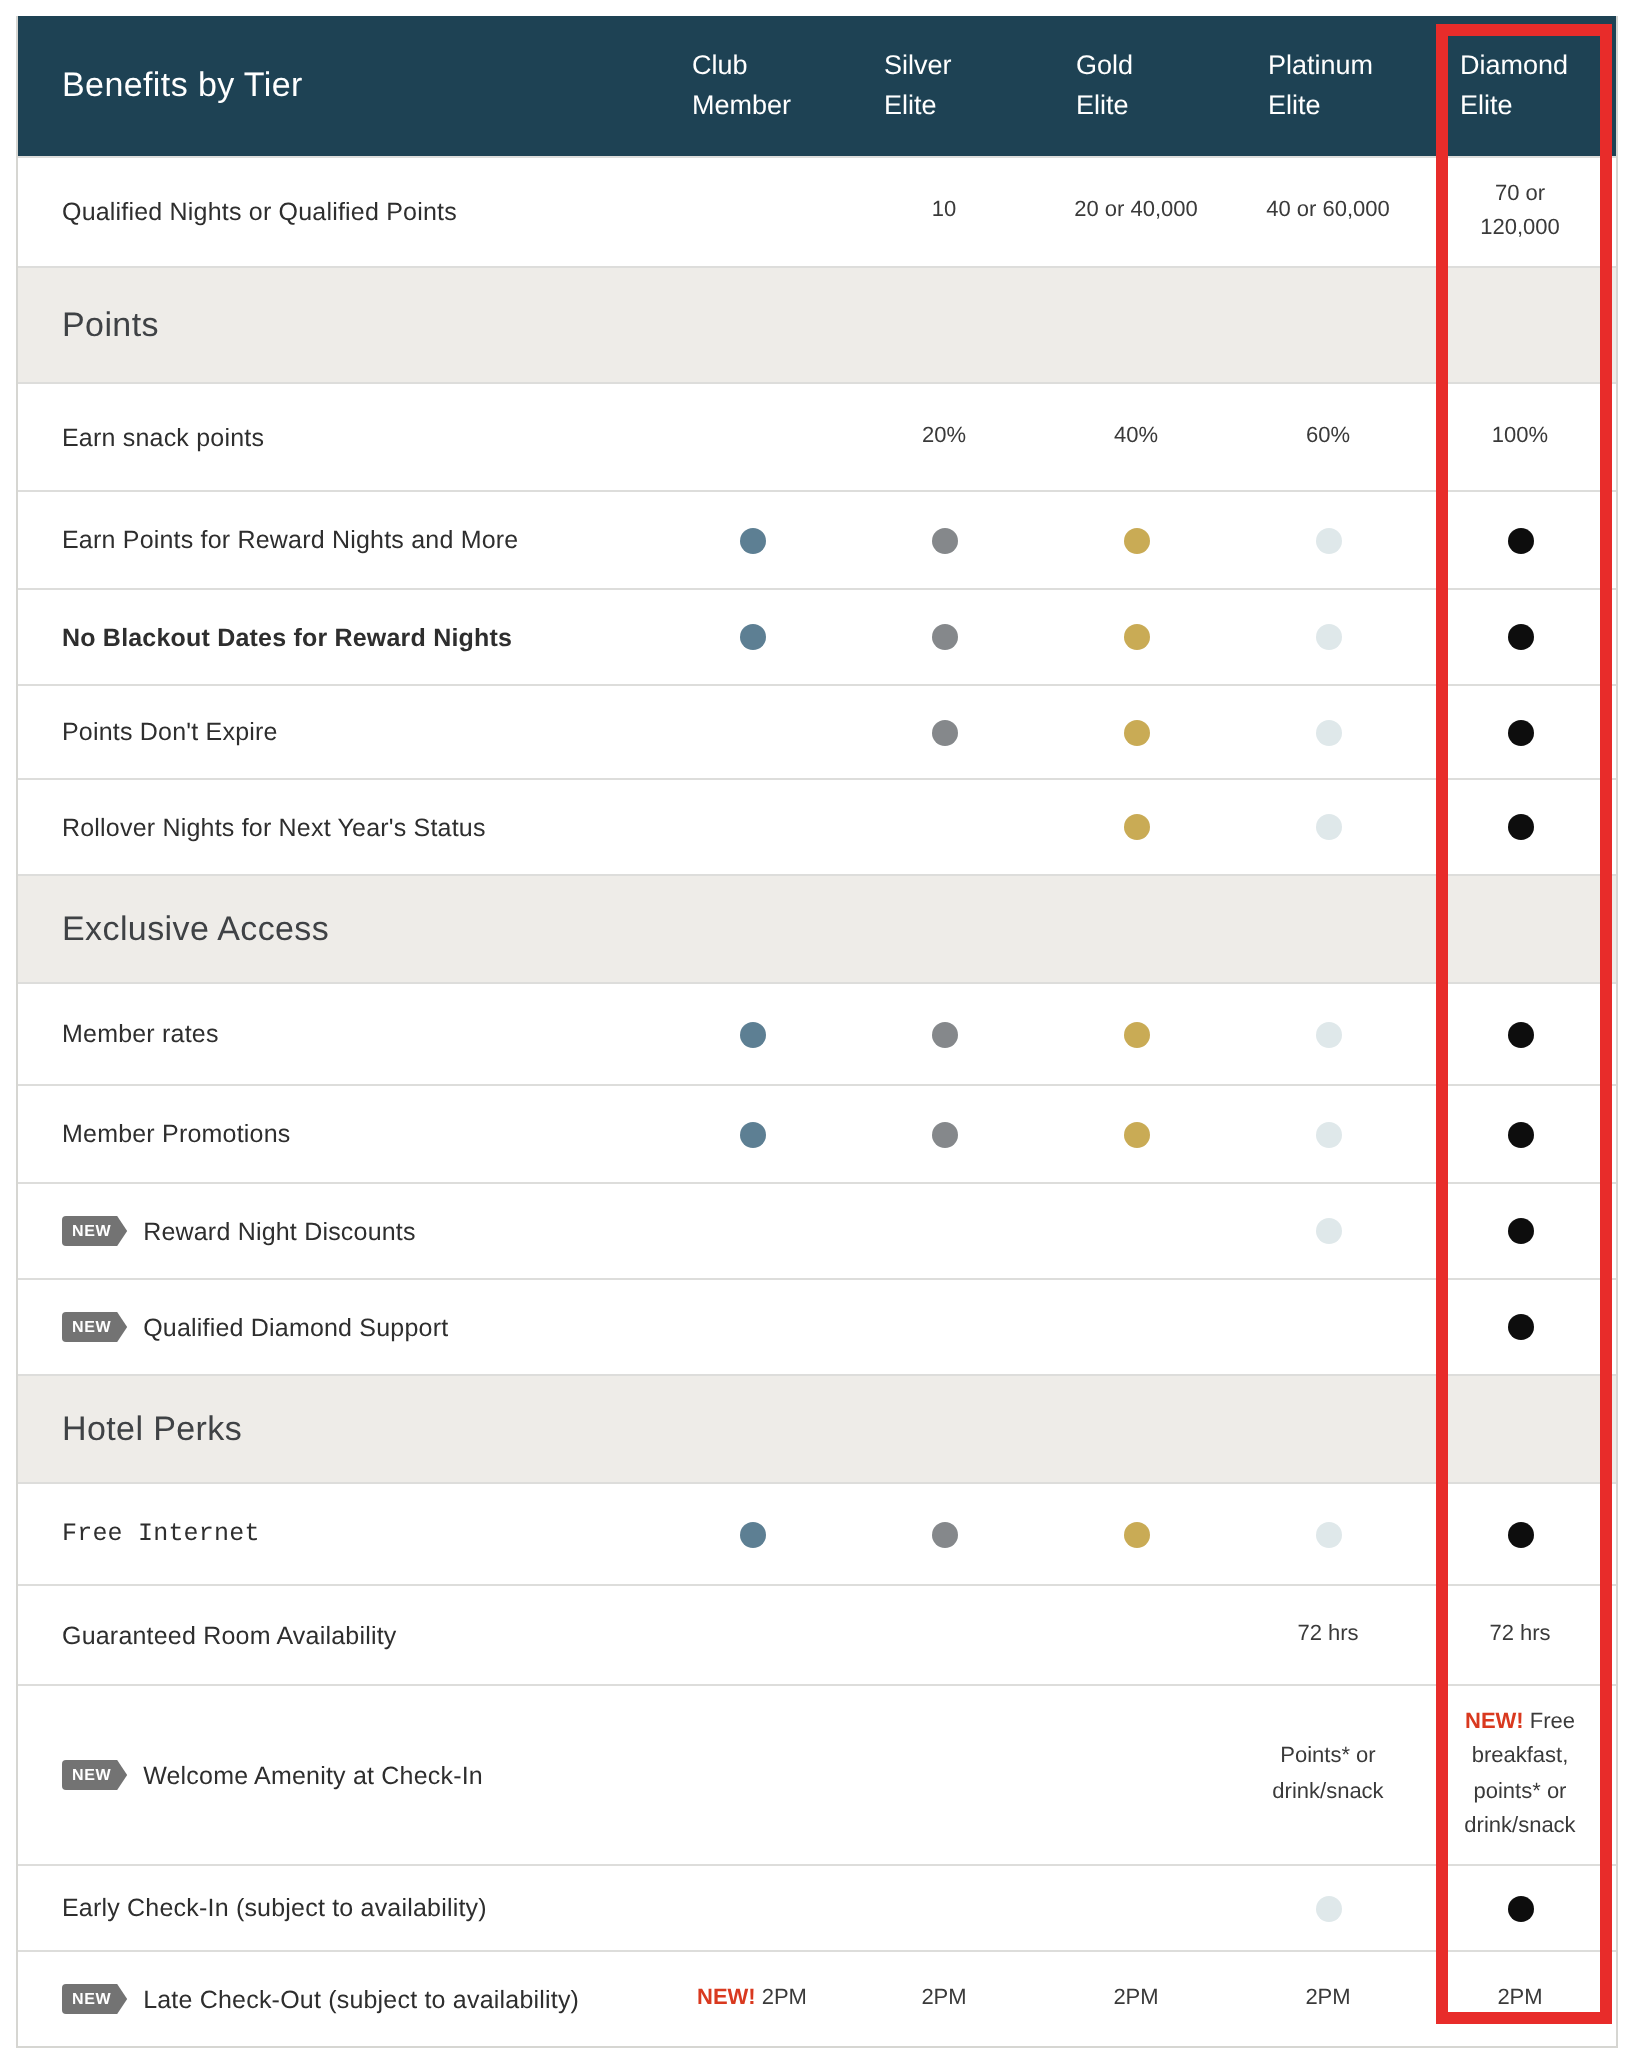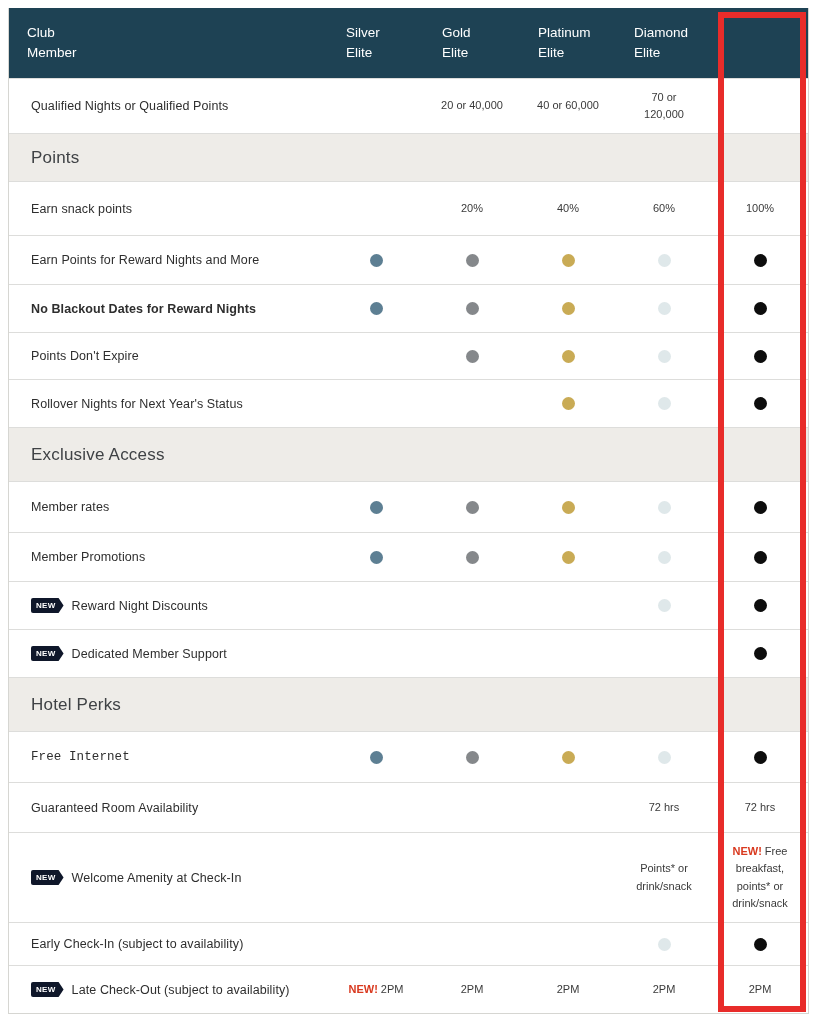--- a/index.html
+++ b/index.html
@@ -7,30 +7,31 @@
   .page{position:relative;width:817px;height:1024px;background:#fff;overflow:hidden;}
   .table{position:absolute;left:8px;top:8px;width:801px;border-left:1px solid #d6d6d2;border-right:1px solid #d6d6d2;border-bottom:1px solid #d6d6d2;box-sizing:border-box;background:#fff;}
   .thead{display:grid;grid-template-columns:319px repeat(5,96px);background:#1e4254;height:70px;align-items:center;}
   .thead .title{font-size:17px;color:#ffffff;padding-left:22px;letter-spacing:.2px;}
   .thead .thcol{font-size:13.5px;line-height:1.5;color:#ffffff;padding-left:18px;}
   .row{display:grid;grid-template-columns:319px repeat(5,96px);align-items:center;border-top:1px solid #dddddb;background:#fff;box-sizing:border-box;}
   .section{display:flex;align-items:center;border-top:1px solid #dddddb;background:#eeece8;padding-left:22px;font-size:17px;color:#3f4245;box-sizing:border-box;letter-spacing:.2px;}
   .labelcell{display:flex;align-items:center;gap:8px;padding-left:22px;padding-right:10px;font-size:12.5px;color:#2e2e2e;letter-spacing:.1px;}
   .valuecell{display:flex;align-items:center;justify-content:center;text-align:center;font-size:11px;color:#3a3a3a;line-height:1.55;white-space:pre-line;padding:4px 10px;box-sizing:border-box;height:100%;}
   .dot{width:13px;height:13px;border-radius:50%;display:inline-block;}
-  .newbadge{display:inline-block;flex:0 0 auto;background:#0f172a;color:#fff;font-size:8px;font-weight:bold;letter-spacing:.3px;padding:3px 8px 3px 5px;clip-path:polygon(0 0,calc(100% - 5px) 0,100% 50%,calc(100% - 5px) 100%,0 100%);border-radius:2px 0 0 2px;}
+  .newbadge{display:inline-block;flex:0 0 auto;background:#737373;color:#fff;font-size:8px;font-weight:bold;letter-spacing:.3px;padding:3px 8px 3px 5px;clip-path:polygon(0 0,calc(100% - 5px) 0,100% 50%,calc(100% - 5px) 100%,0 100%);border-radius:2px 0 0 2px;}
   .newprefix{color:#d9391f;font-weight:bold;margin-right:3px;}
   .highlight{position:absolute;left:718px;top:12px;width:88px;height:1000px;border:6px solid #e82c2a;box-sizing:border-box;pointer-events:none;}
 </style>
 </head>
 <body>
 
 <div class="page">
   <div class="table">
     <div class="thead">
+      <div class="title">Benefits by Tier</div>
 
     <div class="thcol">
           <div>Club</div>
           <div>Member</div>
         </div>
         <div class="thcol">
           <div>Silver</div>
           <div>Elite</div>
         </div>
         <div class="thcol">
@@ -45,26 +46,27 @@
           <div>Diamond</div>
           <div>Elite</div>
         </div>
       </div>
     <div id="rows">
         <div class="row" style="height: 55px;">
           <div class="labelcell">
             <span>Qualified Nights or Qualified Points</span>
           </div>
           <div class="valuecell"></div>
+          <div class="valuecell"><span>10</span></div>
           <div class="valuecell"><span>20 or 40,000</span></div>
           <div class="valuecell"><span>40 or 60,000</span></div>
           <div class="valuecell"><span>70 or
 120,000</span></div>
         </div>
-        <div class="section" style="height: 48px;">
+        <div class="section" style="height: 58px;">
           <span>Points</span>
         </div>
         <div class="row" style="height: 54px;">
           <div class="labelcell">
             <span>Earn snack points</span>
           </div>
           <div class="valuecell"></div>
           <div class="valuecell"><span>20%</span></div>
           <div class="valuecell"><span>40%</span></div>
           <div class="valuecell"><span>60%</span></div>
@@ -140,21 +142,21 @@
           </div>
           <div class="valuecell"></div>
           <div class="valuecell"></div>
           <div class="valuecell"></div>
           <div class="valuecell"><span class="dot" style="background: rgb(223, 232, 234);"></span></div>
           <div class="valuecell"><span class="dot" style="background: rgb(13, 13, 13);"></span></div>
         </div>
         <div class="row" style="height: 48px;">
           <div class="labelcell">
             <span class="newbadge">NEW</span>
-            <span>Dedicated Member Support</span>
+            <span>Qualified Diamond Support</span>
           </div>
           <div class="valuecell"></div>
           <div class="valuecell"></div>
           <div class="valuecell"></div>
           <div class="valuecell"></div>
           <div class="valuecell"><span class="dot" style="background: rgb(13, 13, 13);"></span></div>
         </div>
         <div class="section" style="height: 54px;">
           <span>Hotel Perks</span>
         </div>

